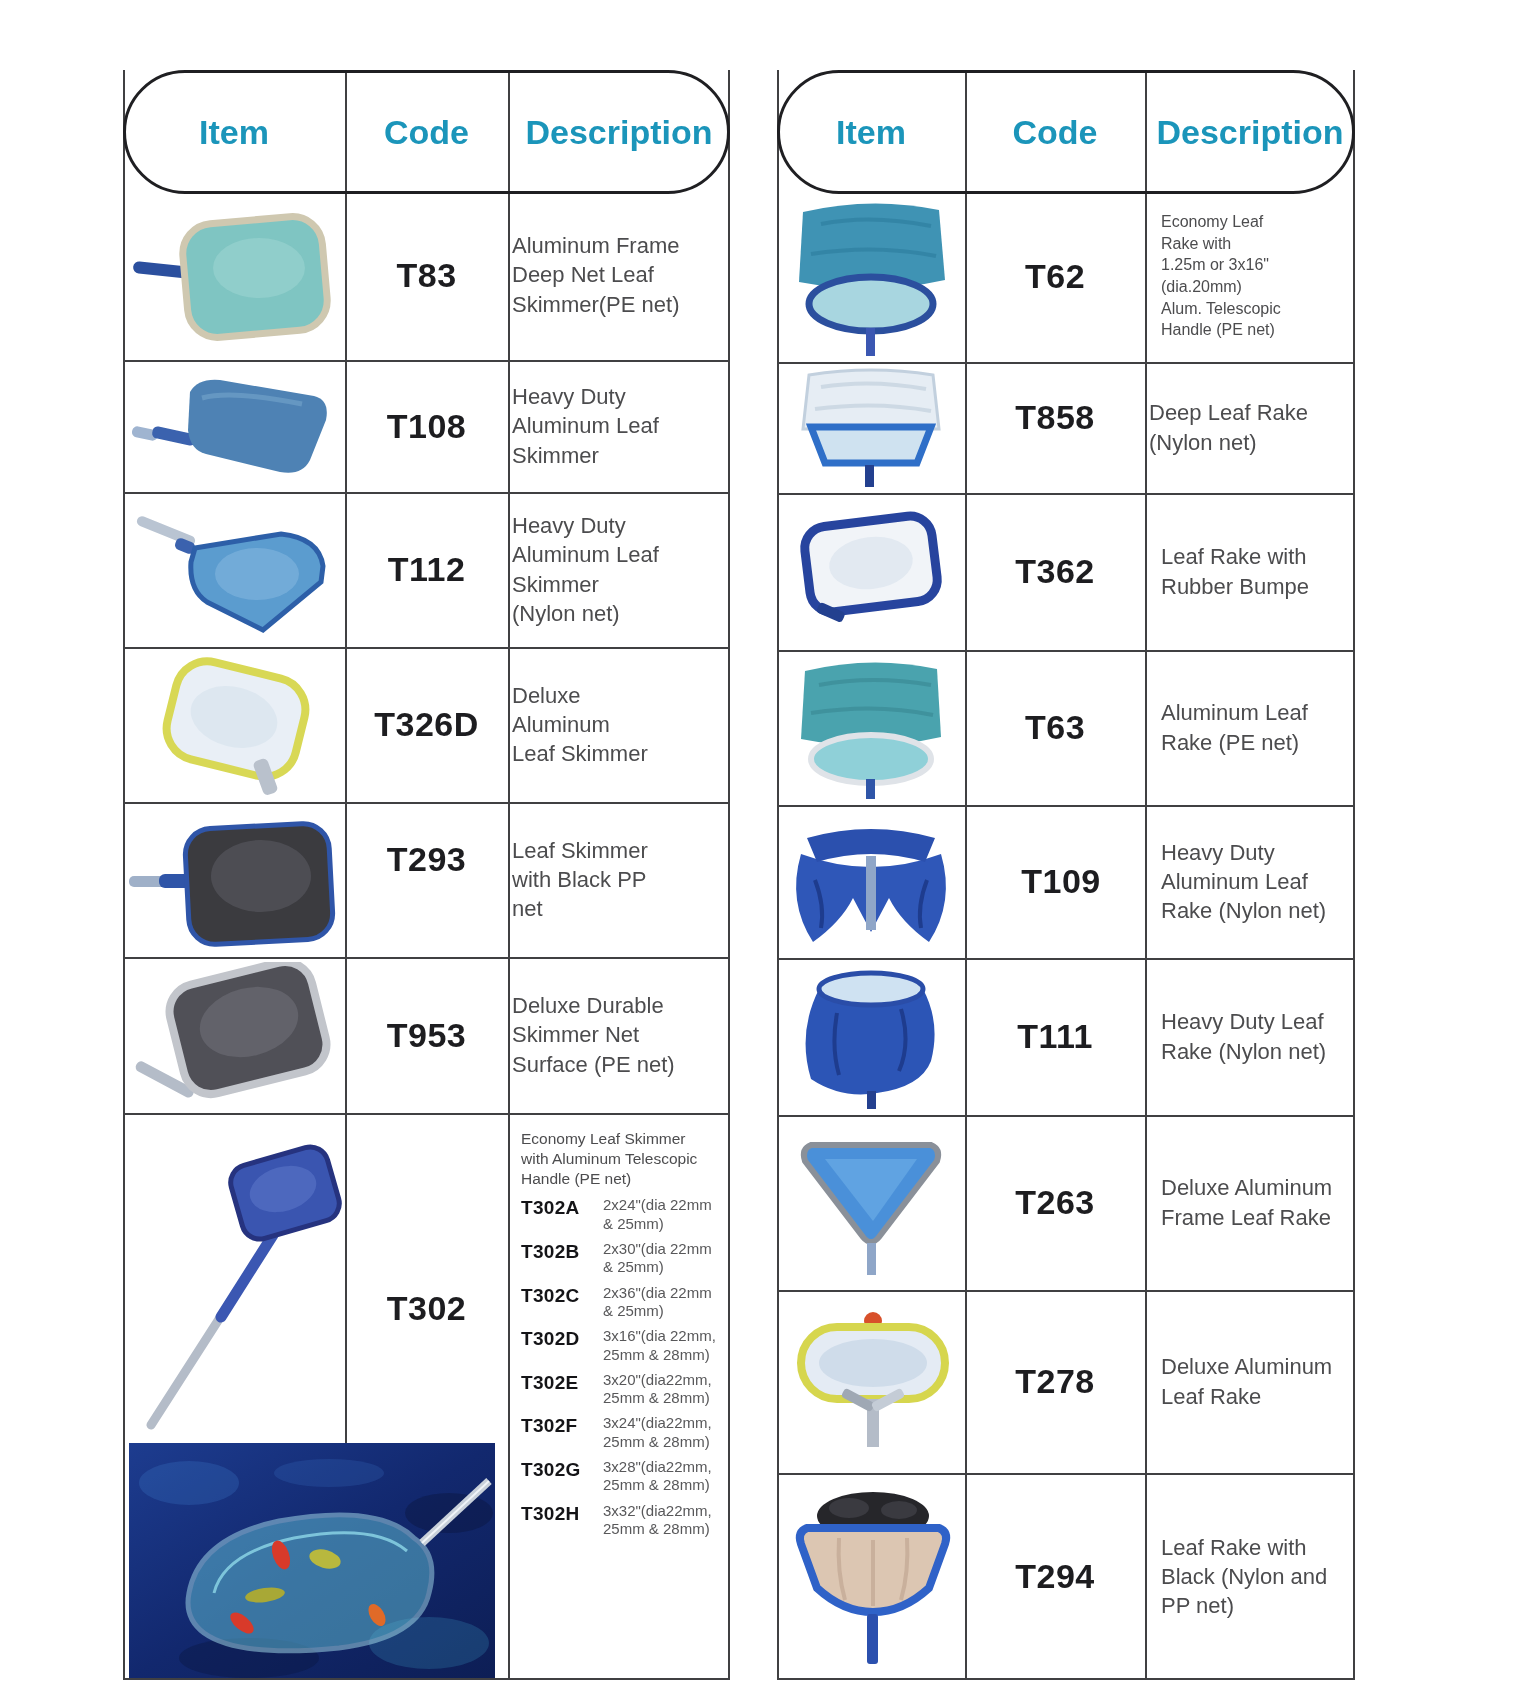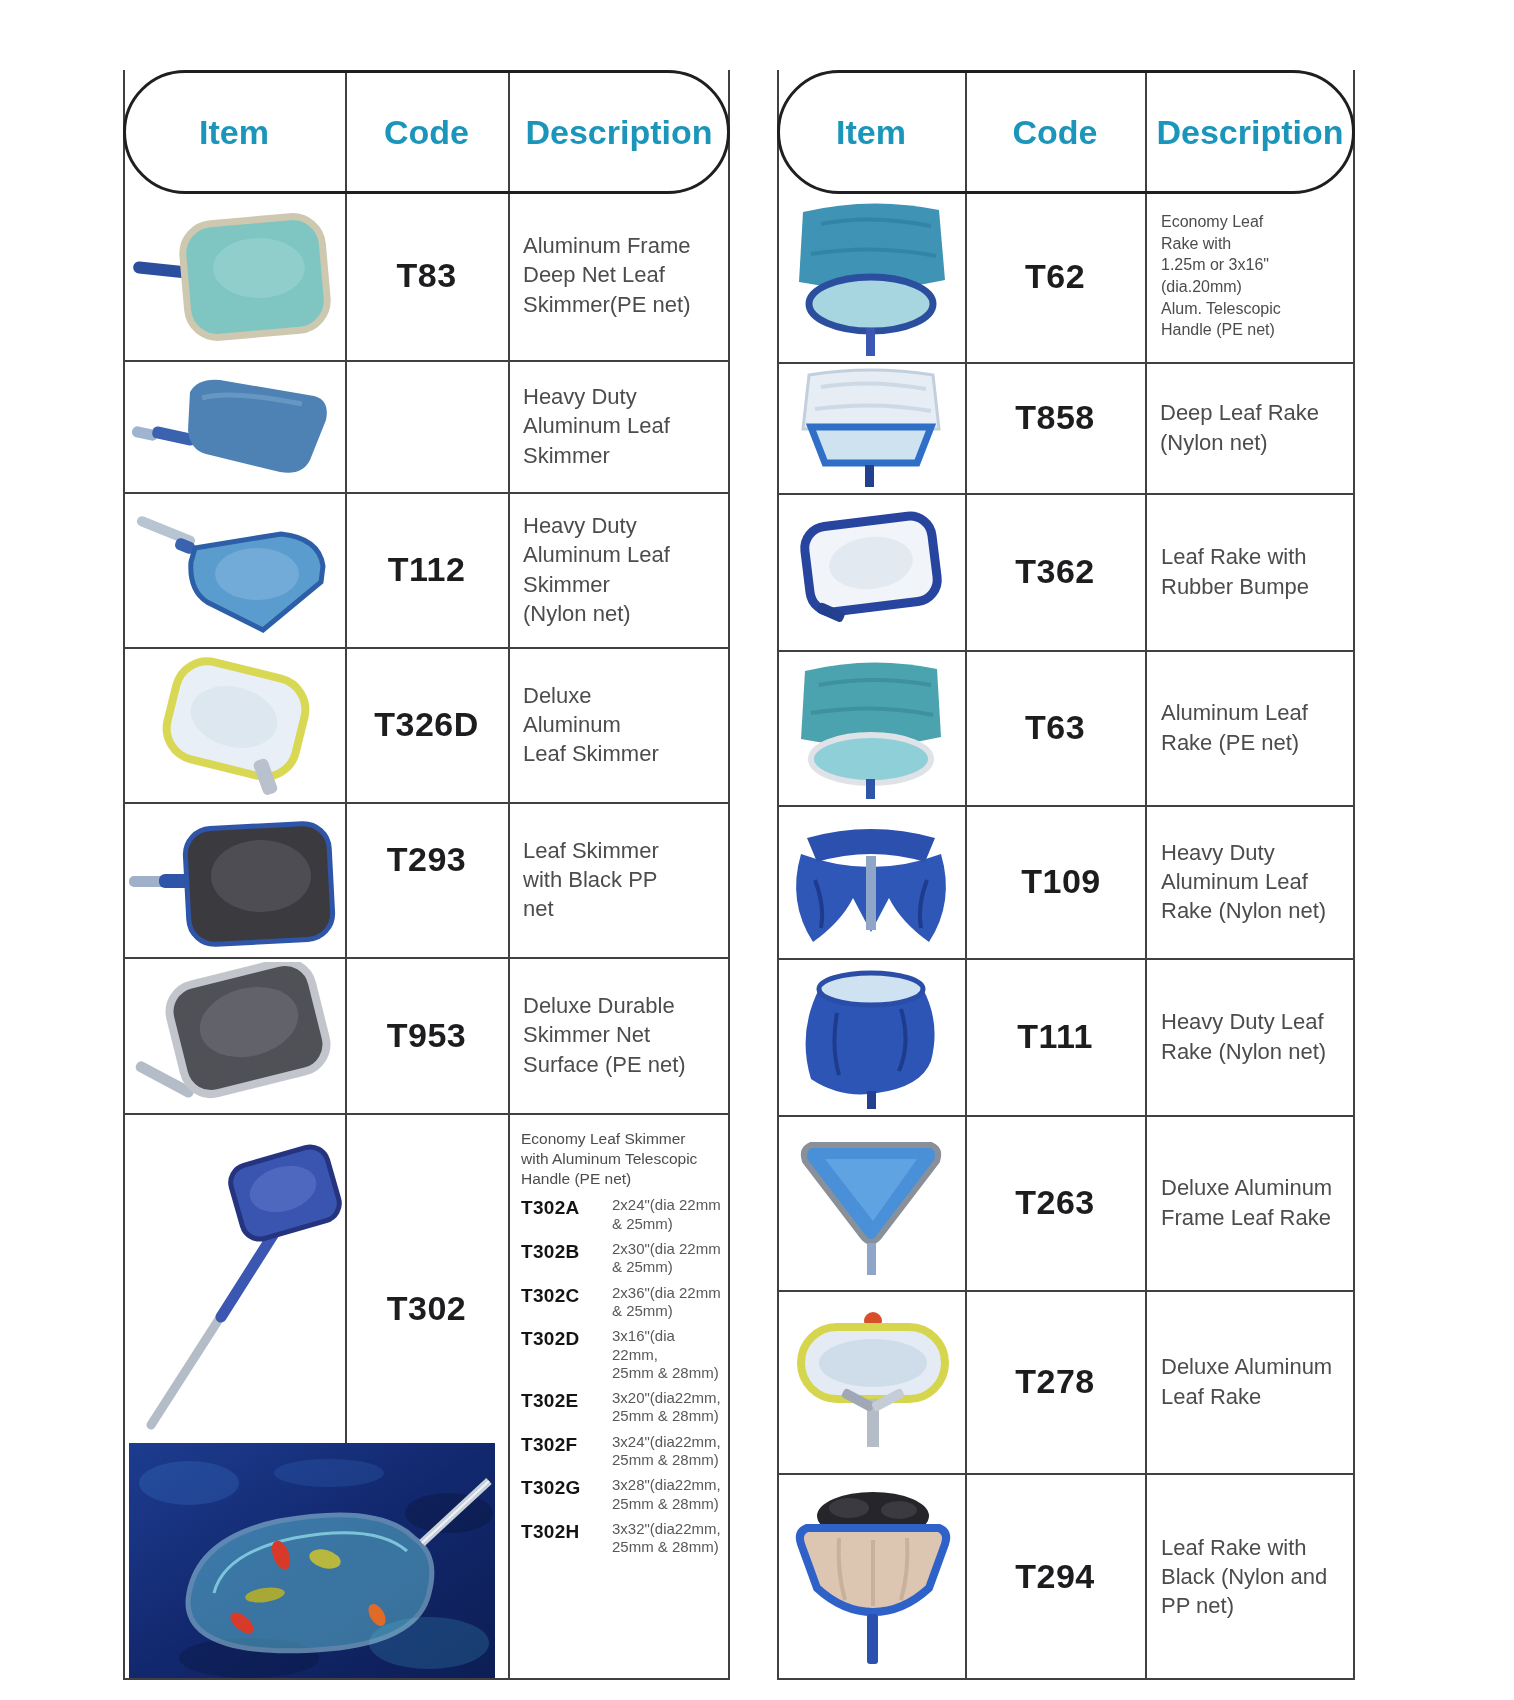--- a/index.html
+++ b/index.html
@@ -11,24 +11,24 @@
   .v{position:absolute;width:2px;background:#404042;}
   .h{position:absolute;height:2px;background:#404042;left:0;}
   .hdr{position:absolute;top:0;height:124px;line-height:124px;text-align:center;
        font-weight:bold;font-size:34px;color:#1b95ba;letter-spacing:0px;}
   .cell{position:absolute;box-sizing:border-box;}
   .imgcell{display:flex;align-items:center;justify-content:center;}
   .codecell{display:flex;align-items:center;justify-content:center;
             font-weight:bold;font-size:34px;color:#1d1d20;letter-spacing:.5px;}
   .desccell{display:flex;align-items:center;font-size:22px;color:#4c4c4e;line-height:1.32;
             white-space:pre-line;}
-  .desccell .inner{padding-left:15px;padding-right:8px;}
+  .desccell .inner{padding-left:4px;padding-right:8px;}
   .small{font-size:16px;line-height:1.35;}
   .t302desc{display:block;padding:16px 6px 0 13px;font-size:15.5px;color:#4c4c4e;line-height:1.28;}
-  .subrow{display:flex;margin-top:7px;gap:9px;}
+  .subrow{display:flex;margin-top:7px;}
   .subcode{width:82px;flex:0 0 82px;font-weight:bold;font-size:19px;color:#141417;letter-spacing:.3px;}
   .subspec{font-size:15px;color:#58585a;line-height:1.22;white-space:pre-line;}
   .photo{position:absolute;}
 </style>
 </head>
 <body>
 
 <div id="page">
 
   <div class="tbl" style="left:123px;top:70px;width:607px;height:1610px;">
@@ -65,20 +65,21 @@
     </div>
 
     <div class="cell imgcell" style="left:0;top:290px;width:222px;height:132px;">
       <svg width="204" height="120" viewBox="0 0 204 120">
         <rect x="0" y="62" width="26" height="11" rx="5" fill="#9fb4d0" transform="rotate(12 13 67)"></rect>
         <rect x="20" y="64" width="44" height="12" rx="5" fill="#3b62ae" transform="rotate(12 42 70)"></rect>
         <path d="M58,26 Q66,12 88,14 L182,30 Q198,34 194,54 L178,94 Q170,110 148,106 L74,88 Q58,84 56,64 Z" fill="#4e82b4"></path>
         <path d="M70,32 Q100,24 170,38" stroke="#6fa0c8" stroke-width="5" fill="none" opacity="0.7"></path>
       </svg>
     </div>
+    <div class="cell codecell" style="left:222px;top:290px;width:163px;height:132px;">T108</div>
     <div class="cell desccell" style="left:385px;top:290px;width:222px;height:132px;">
       <div class="inner">Heavy Duty
 Aluminum Leaf
 Skimmer</div>
     </div>
 
     <div class="cell imgcell" style="left:0;top:422px;width:222px;height:155px;">
       <svg width="206" height="132" viewBox="0 0 206 132">
         <rect x="4" y="22" width="62" height="10" rx="5" fill="#b9c4d2" transform="rotate(22 35 27)"></rect>
         <rect x="44" y="36" width="20" height="12" rx="5" fill="#3b62ae" transform="rotate(22 54 42)"></rect>

